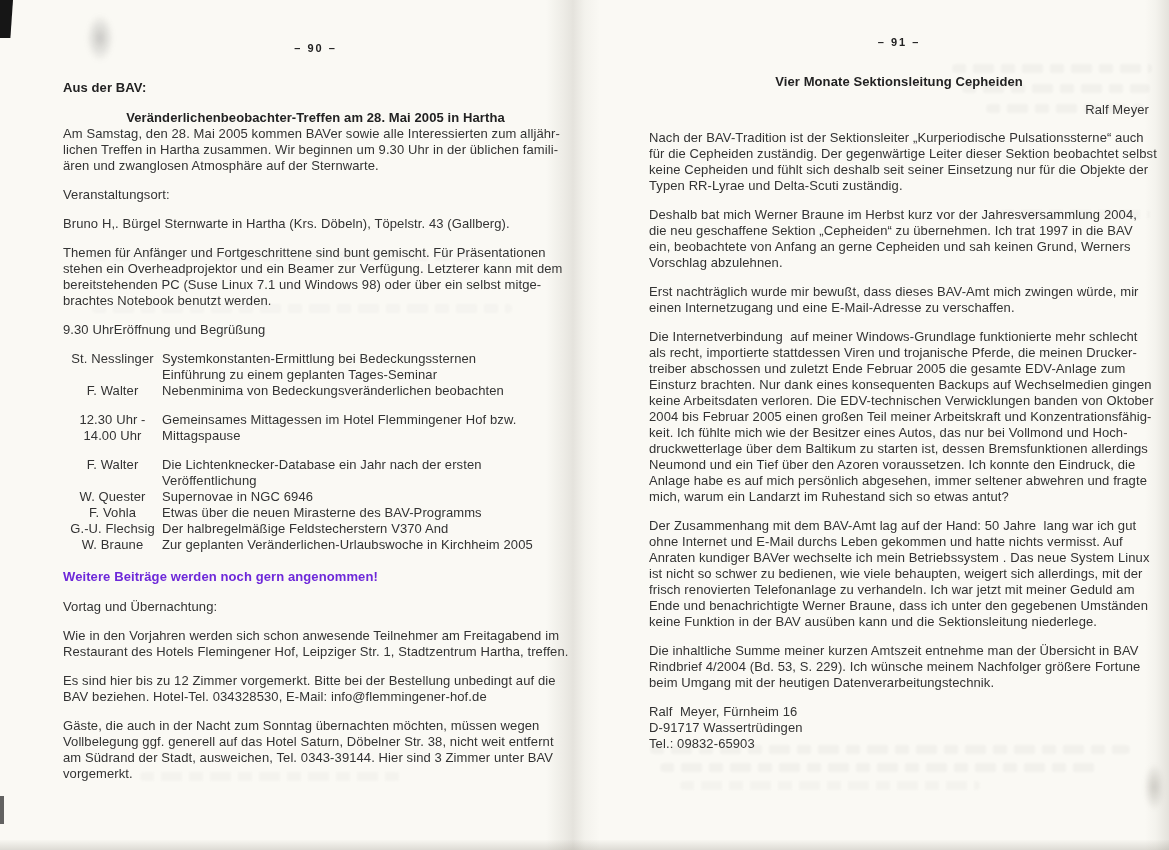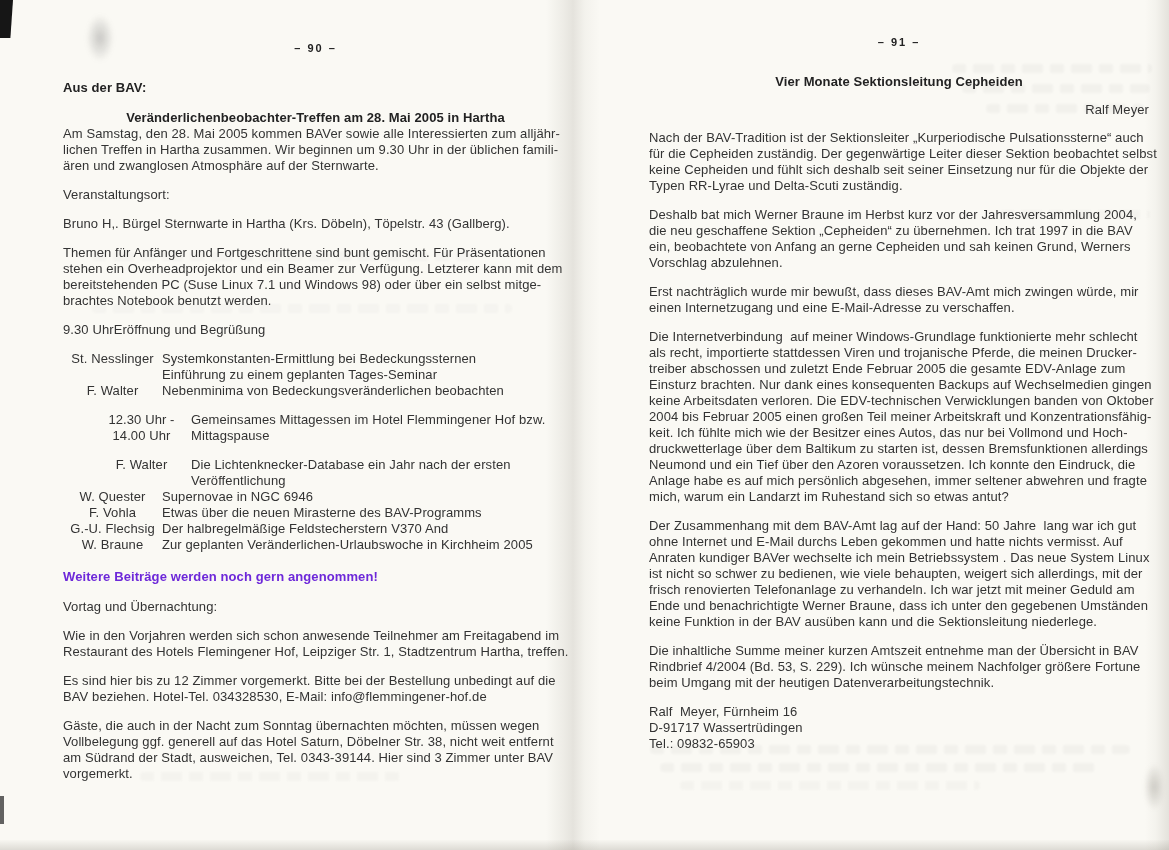--- a/index.html
+++ b/index.html
@@ -16,21 +16,21 @@
   .col-right{left:649px;top:34px;width:500px;}
   .pgnum{text-align:center;font-weight:bold;font-size:11px;letter-spacing:2px;color:#222;margin-bottom:24px;}
   .section-label{font-weight:bold;color:#222;margin-bottom:14px;white-space:pre;}
   .doc-title{font-weight:bold;color:#222;text-align:center;white-space:pre;}
   .author{text-align:right;margin-bottom:12px;white-space:pre;}
   .para{white-space:pre;margin-bottom:13px;}
   .bold-note{font-weight:bold;color:#6d28d9;white-space:pre;margin:16px 0 14px 0;}
   
   .schedule{margin-bottom:3px;}
   .srow{display:flex;margin-bottom:0;}
-  .srow.gap{margin-top:13px;margin-left:29px;}
+  .srow.gap{margin-top:13px;}
   .sp{width:99px;flex:0 0 99px;white-space:pre;text-align:center;}
   .st{flex:1;white-space:pre;}
   
   .corner-mark{position:absolute;left:0;top:0;width:13px;height:38px;background:#161616;
     clip-path:polygon(0 0,100% 0,80% 100%,0 100%);}
   .smudge{position:absolute;filter:blur(2px);pointer-events:none;}
   .smudge-tl{left:86px;top:14px;width:28px;height:48px;
     background:radial-gradient(ellipse at center,rgba(95,95,95,.32),transparent 70%);}
   .smudge-br{right:5px;bottom:40px;width:20px;height:46px;
     background:radial-gradient(ellipse at center,rgba(110,105,95,.30),transparent 72%);}

